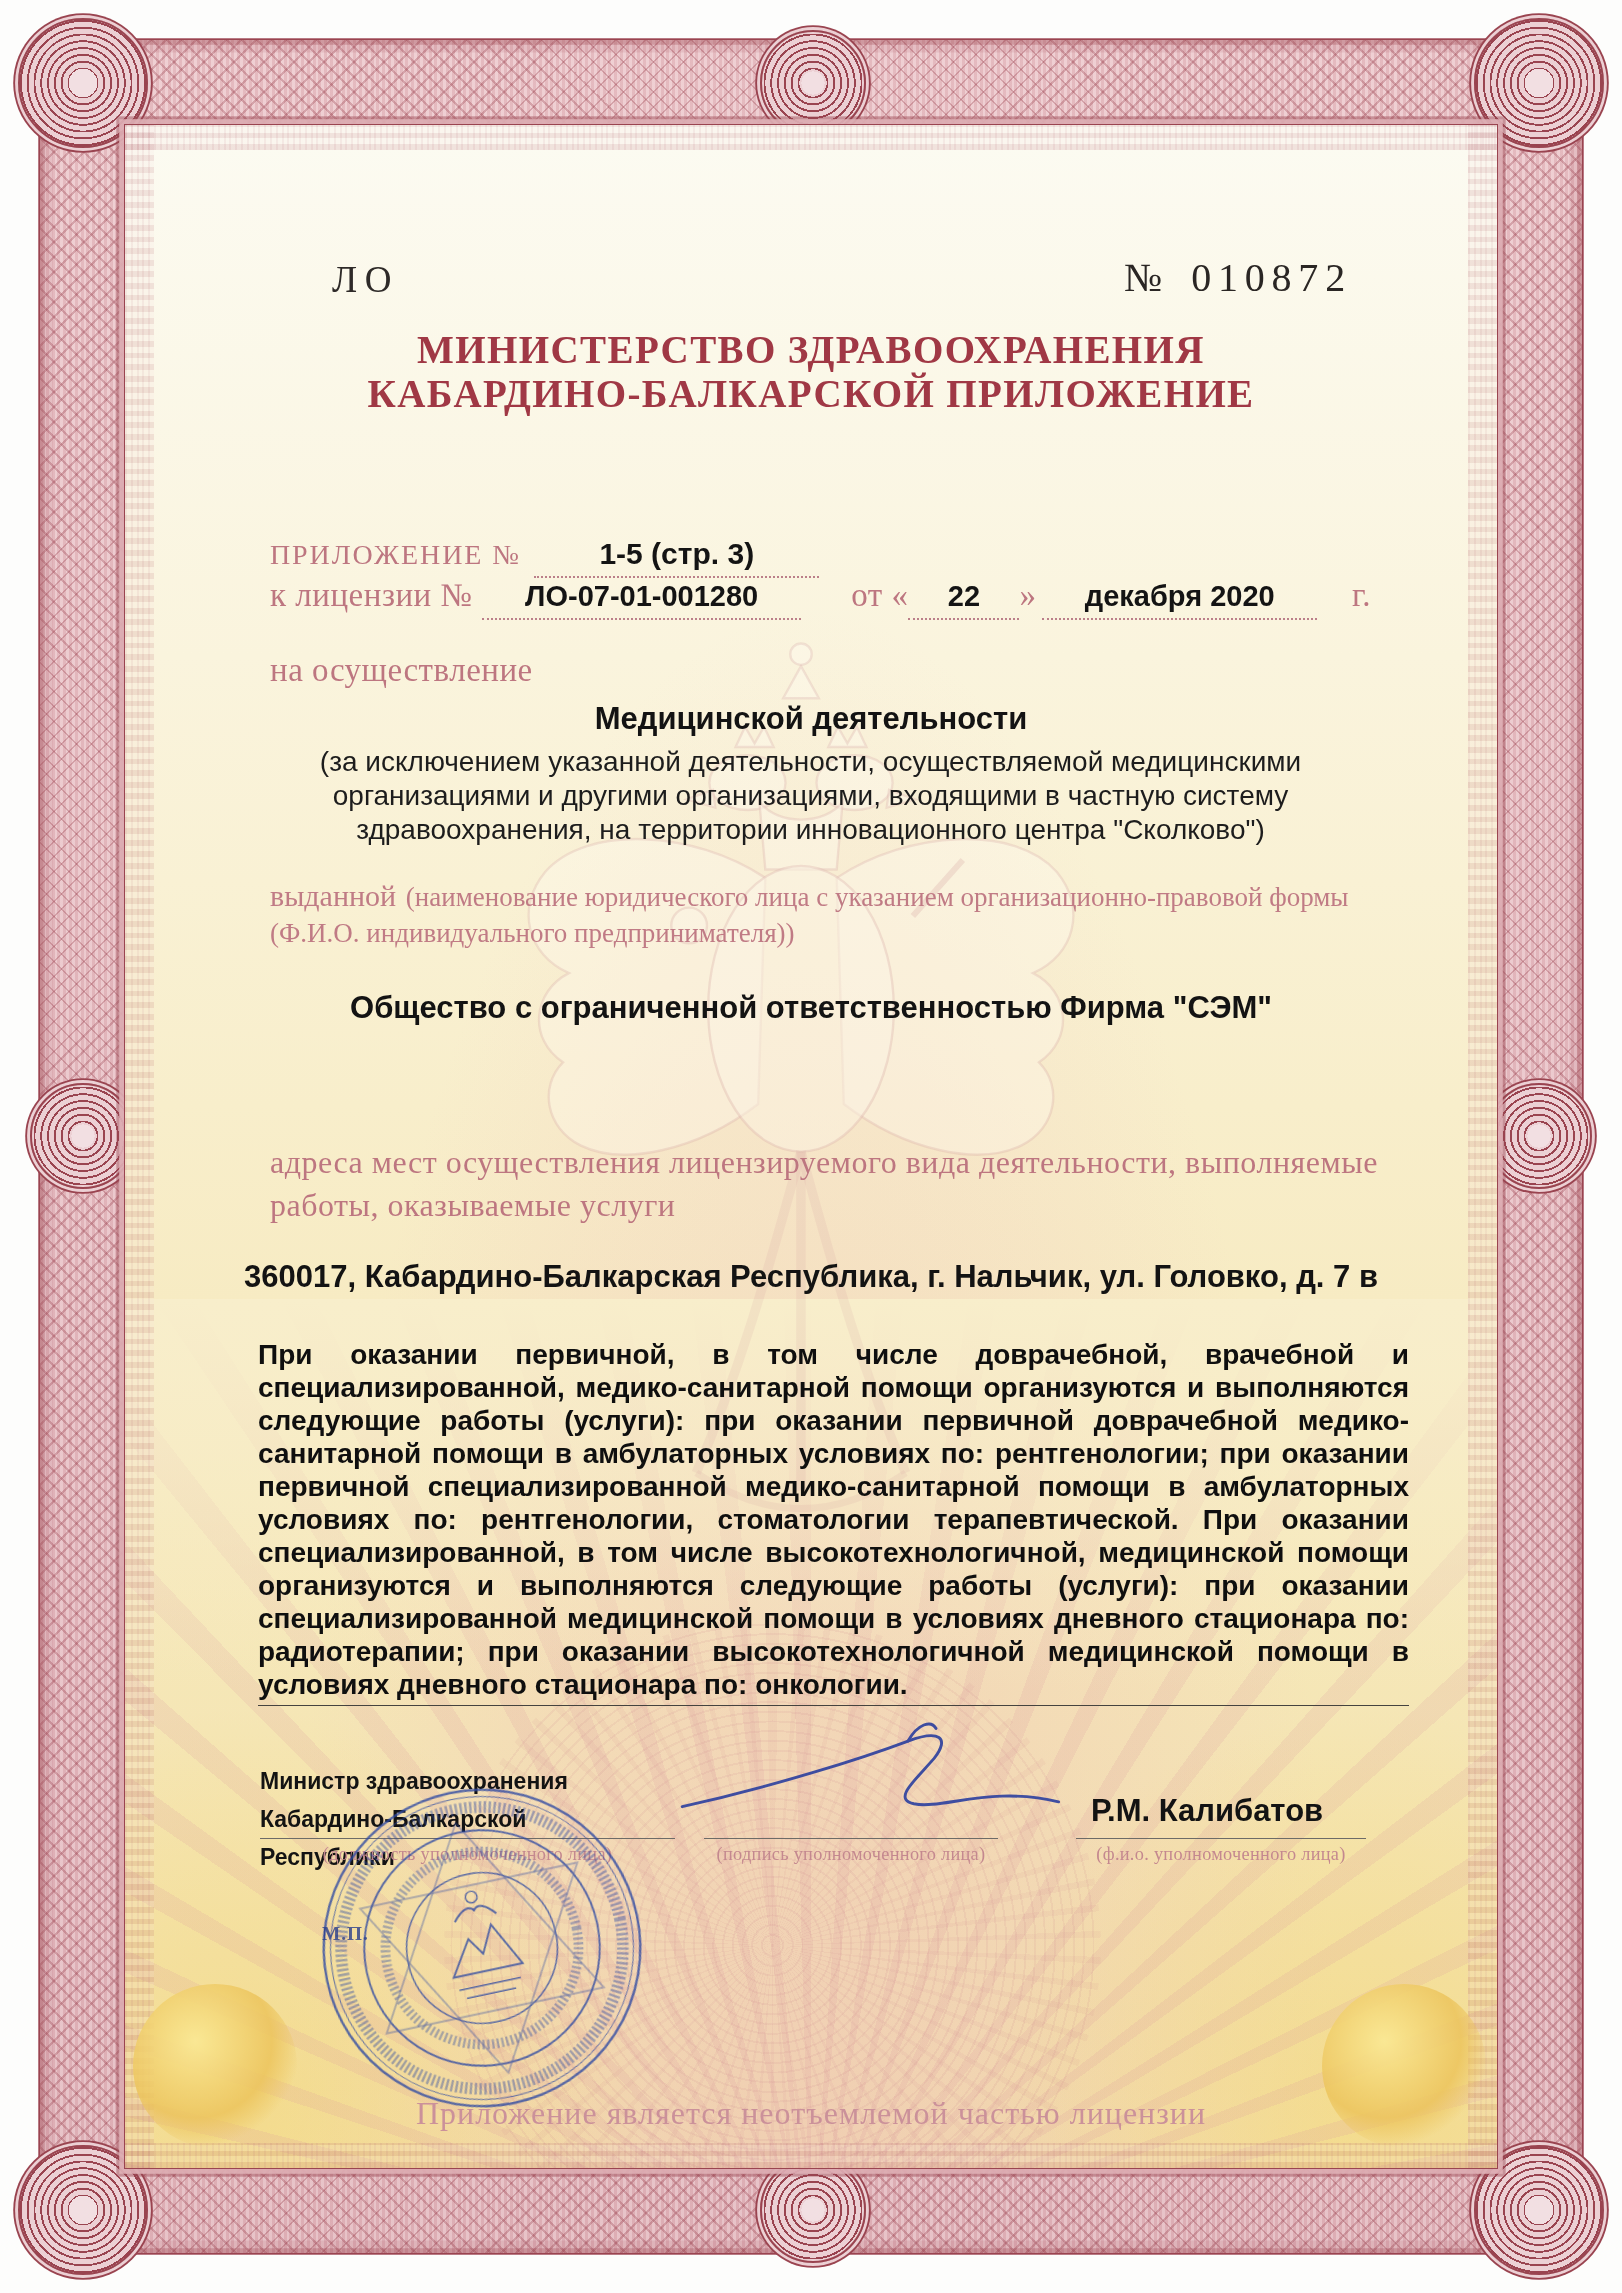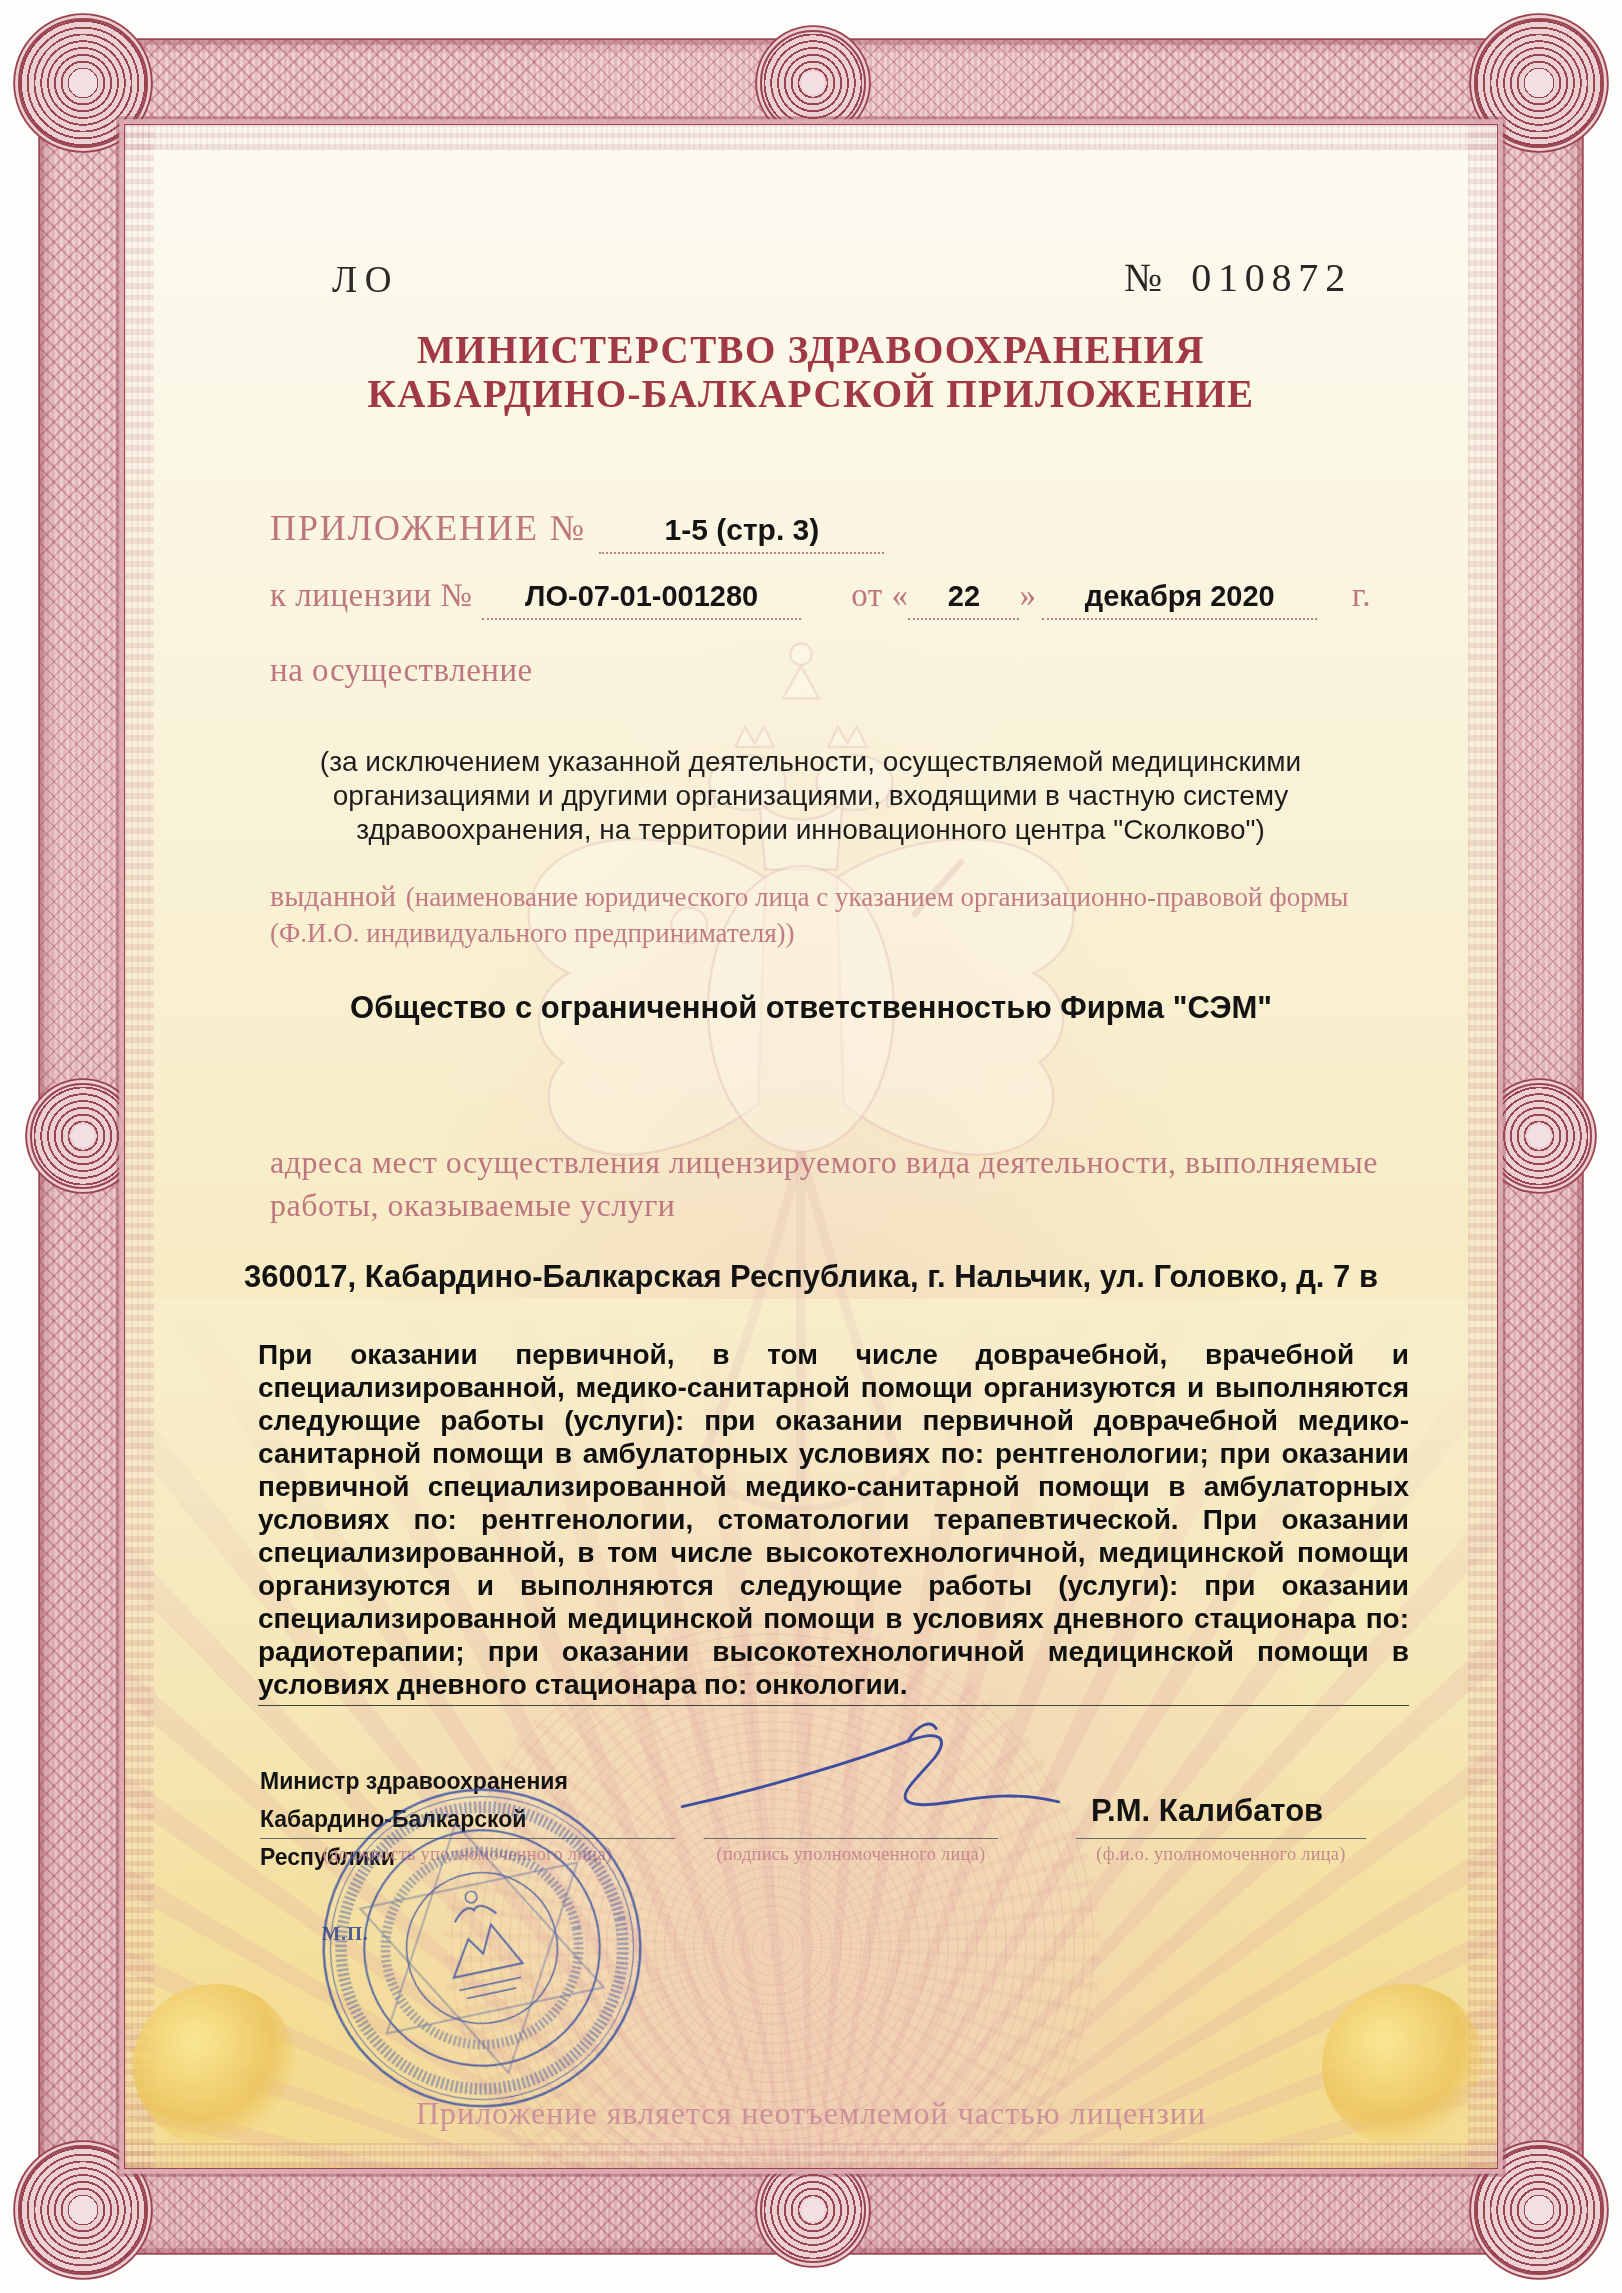--- a/index.html
+++ b/index.html
@@ -58,21 +58,21 @@
   
   .content{position:absolute;inset:0;z-index:2;color:#161616;}
   .abs{position:absolute;}
   .series{left:207px;top:133px;font-size:37px;letter-spacing:7.7px;color:#2e2a28;}
   .docnum{left:999px;top:129px;font-size:40px;color:#2a2624;}
   .docnum .digits{margin-left:29px;letter-spacing:6.8px;}
   .ministry{left:0;width:100%;top:203px;text-align:center;font-weight:bold;color:#a03845;
     font-size:39px;line-height:44px;letter-spacing:1.4px;}
   .row{display:flex;align-items:baseline;}
   .lbl{font-size:33px;color:#bd7680;letter-spacing:0.5px;white-space:nowrap;}
-  .lbl-big{font-size:36px;letter-spacing:1.9px;}
+  .lbl-big{font-size:28px;letter-spacing:1.9px;margin-top:32px;}
   .fill{border-bottom:2.4px dotted #bb7f89;text-align:center;padding-bottom:4.8px;
         font-family:"Liberation Sans", sans-serif;font-weight:bold;color:#141414;white-space:nowrap;}
   .r-appendix{left:145px;top:382px;width:1101px;}
   .r-appendix .fill{width:285px;font-size:30px;margin-left:13.5px;}
   .r-license{left:145px;top:452px;width:1101px;}
   .r-license .fill{font-size:29px;}
   .f-licnum{width:319px;margin-left:9.7px;}
   .l-from{margin-left:50px;}
   .f-day{width:111px;}
   .f-month{width:275px;margin-left:5.8px;}
@@ -173,20 +173,21 @@
         <span class="fill f-licnum">ЛО-07-01-001280</span>
         <span class="lbl l-from">от «</span>
         <span class="fill f-day">22</span>
         <span class="lbl">»</span>
         <span class="fill f-month">декабря 2020</span>
         <span class="lbl l-year">г.</span>
       </div>
 
       <div class="abs for-label">на осуществление</div>
 
+      <div class="abs act-title sans-b">Медицинской деятельности</div>
 
       <div class="abs act-note">(за исключением указанной деятельности, осуществляемой медицинскими организациями и другими организациями, входящими в частную систему здравоохранения, на территории инновационного центра "Сколково")</div>
 
       <div class="abs issued">
         <span class="issued-label">выданной</span><span>(наименование юридического лица с указанием организационно-правовой формы (Ф.И.О. индивидуального предпринимателя))</span>
       </div>
 
       <div class="abs org sans-b">Общество с ограниченной ответственностью Фирма "СЭМ"</div>
 
       <div class="abs addr-lbl">адреса мест осуществления лицензируемого вида деятельности, выполняемые работы, оказываемые услуги</div>

